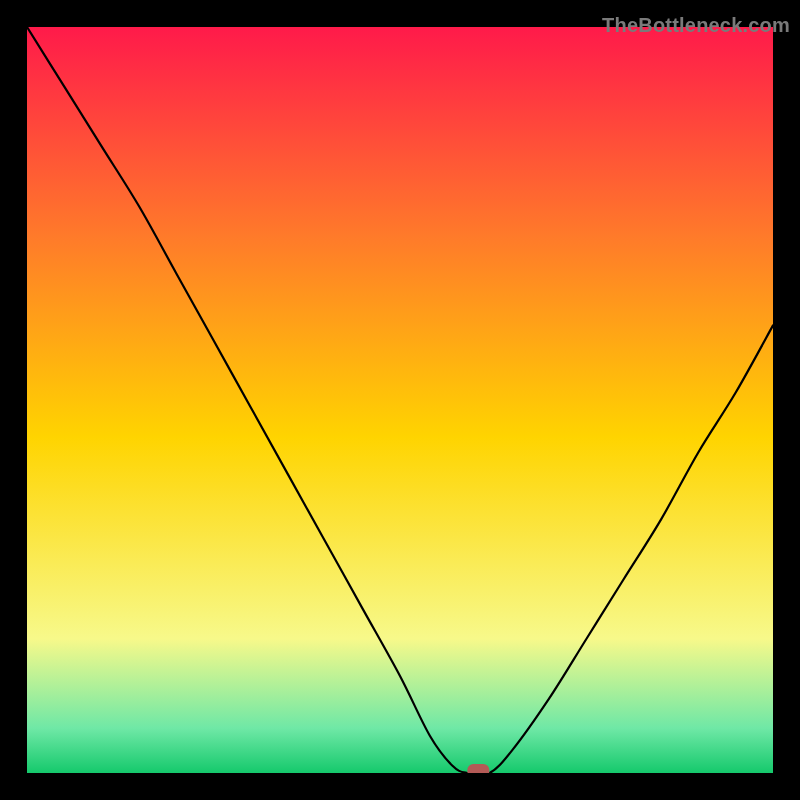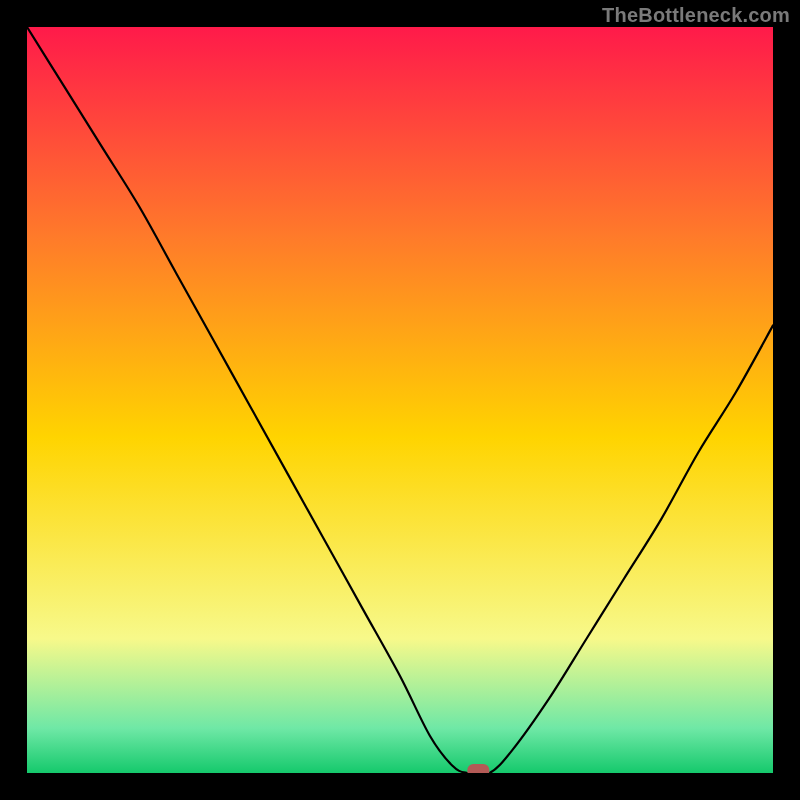--- a/index.html
+++ b/index.html
@@ -12,21 +12,21 @@
     overflow: hidden;
   }
   .frame {
     position: relative;
     width: 800px;
     height: 800px;
     background: #000;
   }
   .attribution {
     position: absolute;
-    top: 4px;
+    top: 14px;
     right: 10px;
     color: #7a7a7a;
     font-size: 20px;
     font-weight: 600;
     letter-spacing: 0.2px;
     z-index: 5;
   }
   .plot-wrap {
     position: absolute;
     left: 27px;

